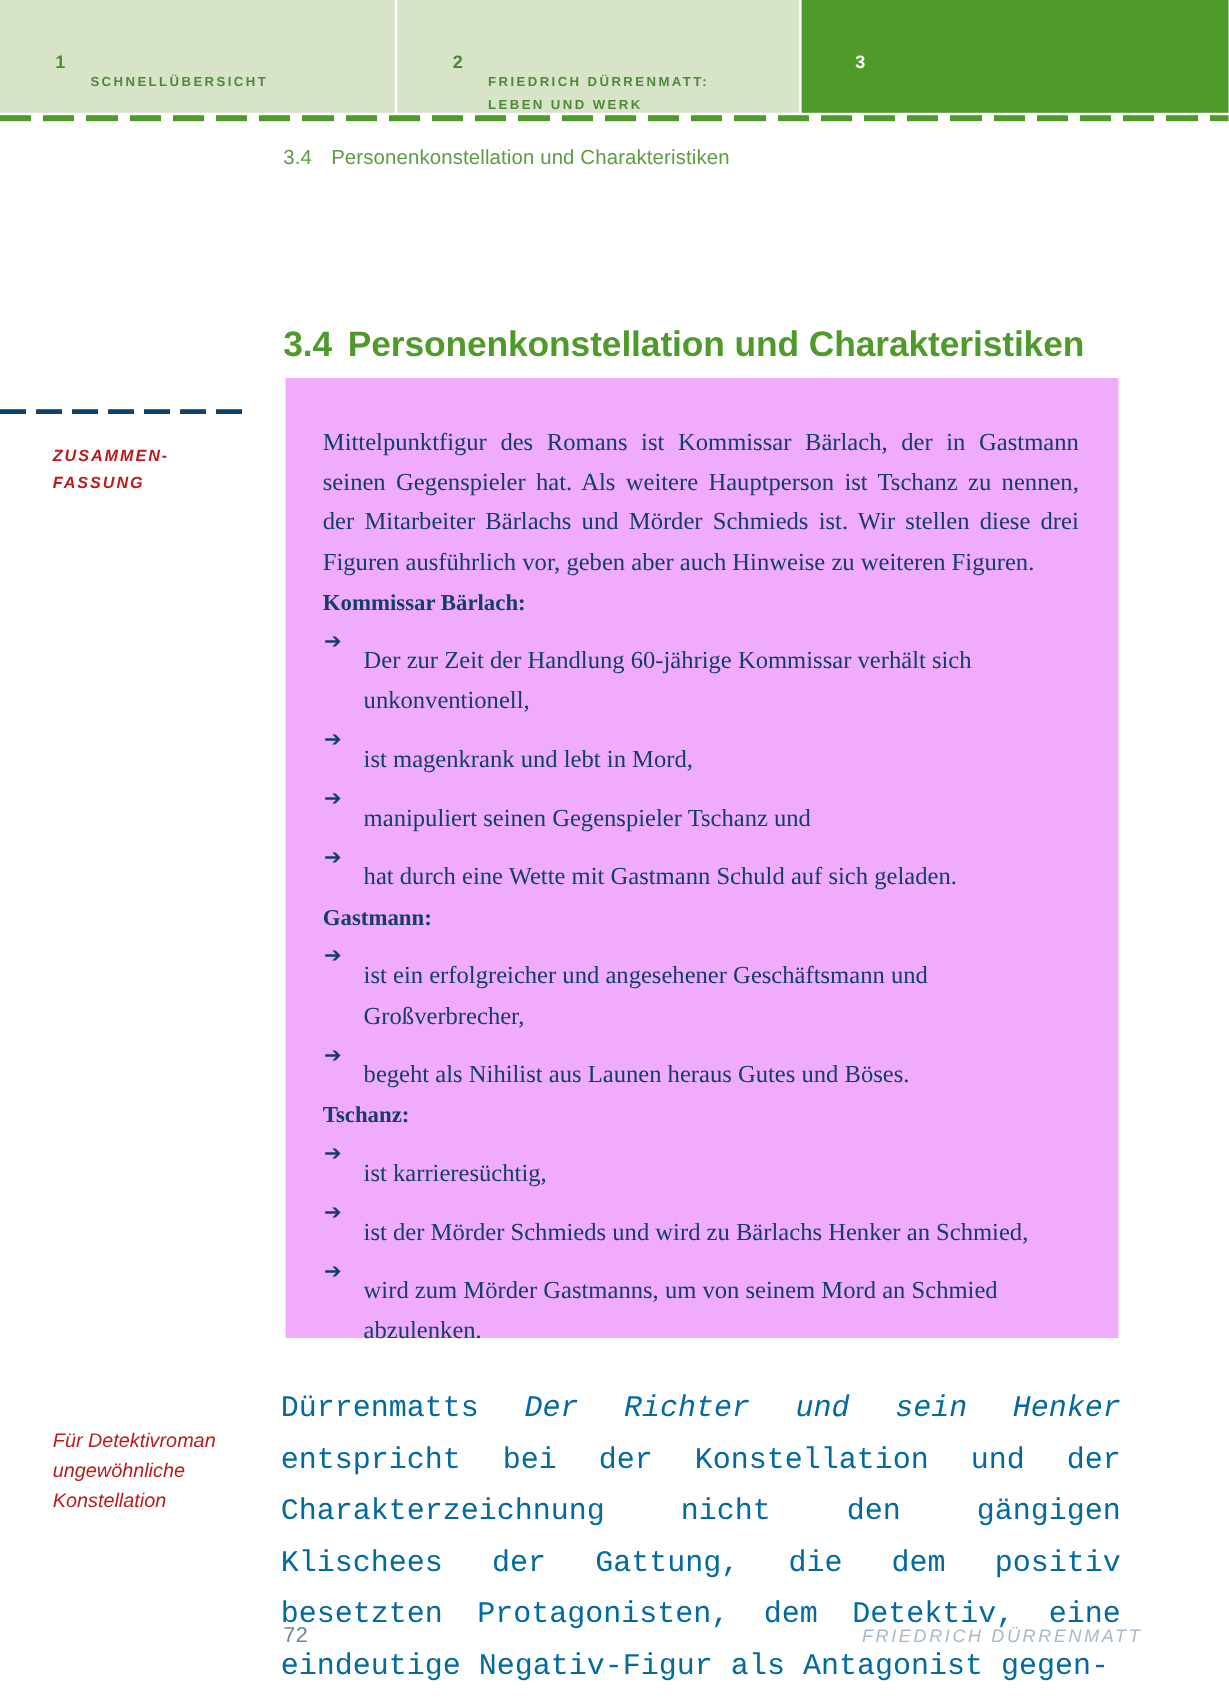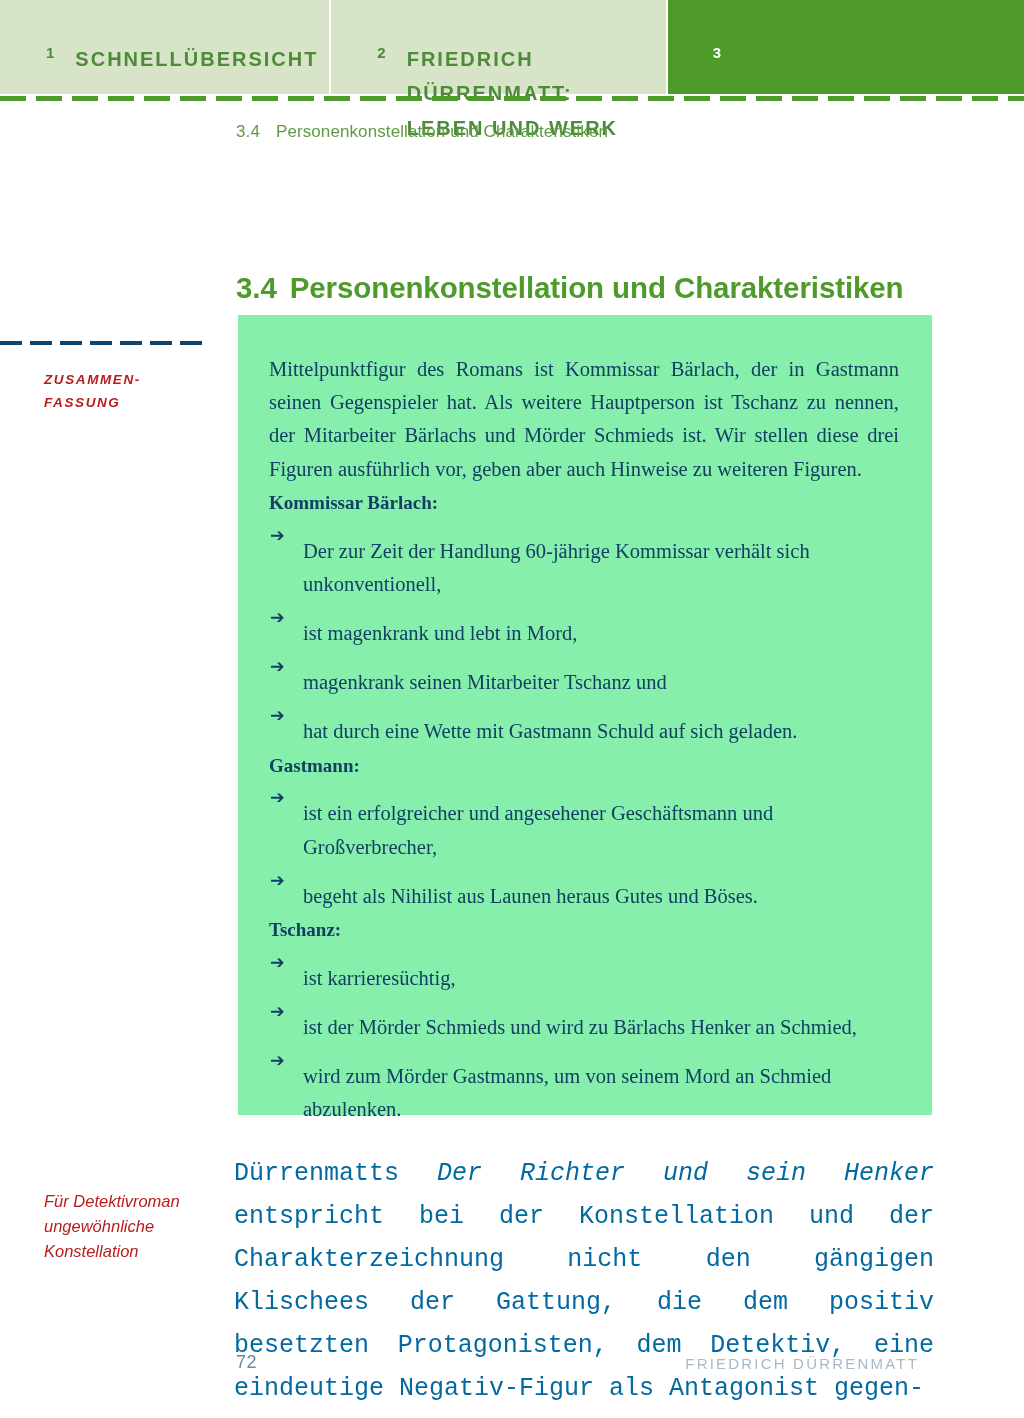--- a/index.html
+++ b/index.html
@@ -46,26 +46,26 @@
     letter-spacing: 1px;
     padding-left: 46px;
     padding-right: 20px;
     align-self: flex-start;
     margin-top: 44px;
   }
   .chapter-tab.tab-2 .tab-num { padding-left: 46px; }
   .chapter-tab.tab-3 .tab-num { padding-left: 45px; padding-right: 18px; }
 
   .tab-label {
-    font-size: 20px;
+    font-size: 11px;
     font-weight: 600;
     letter-spacing: 2.0px;
     line-height: 1.72;
     align-self: flex-start;
-    margin-top: 42px;
+    margin-top: 60px;
   }
   .tab-1 .tab-num, .tab-1 .tab-label,
   .tab-2 .tab-num, .tab-2 .tab-label { color: #4e8b39; }
   .tab-3 .tab-num, .tab-3 .tab-label { color: #ffffff; }
 
   
   .header-rule {
     position: absolute;
     top: 96px;
     left: 0;
@@ -141,21 +141,21 @@
     margin-top: 24px;
   }
 
   
   .summary-box {
     position: absolute;
     top: 315px;
     left: 238px;
     width: 694px;
     height: 800px;
-    background: #86efac;
+    background: #f0abfc;
     box-sizing: border-box;
     padding: 38px 33px 0 31px;
   }
   .summary-box .sb-para,
   .summary-box .sb-subhead,
   .summary-box .sb-item-text {
     font-family: "Liberation Serif", serif;
     color: #123f63;
   }
   .sb-para {
@@ -219,25 +219,26 @@
     position: absolute;
     top: 1352px;
     left: 236px;
     color: #6f8598;
     font-size: 18px;
     letter-spacing: 0.5px;
   }
   .footer-book-title {
     position: absolute;
     top: 1355px;
-    right: 105px;
+    right: 72px;
     color: #aab9c6;
     font-size: 15px;
     letter-spacing: 2.2px;
     white-space: nowrap;
+    font-style: italic;
   }
 </style>
 </head>
 <body>
 
 <div class="page">
 
   <div class="chapter-tabs">
     <div class="chapter-tab tab-1">
       <span class="tab-num">1</span>
@@ -276,21 +277,21 @@
         <li class="sb-item">
           <span class="sb-arrow">➔</span>
           <span class="sb-item-text">Der zur Zeit der Handlung 60-jährige Kommissar verhält sich unkonventionell,</span>
         </li>
         <li class="sb-item">
           <span class="sb-arrow">➔</span>
           <span class="sb-item-text">ist magenkrank und lebt in Mord,</span>
         </li>
         <li class="sb-item">
           <span class="sb-arrow">➔</span>
-          <span class="sb-item-text">magenkrank seinen Mitarbeiter Tschanz und</span>
+          <span class="sb-item-text">manipuliert seinen Gegenspieler Tschanz und</span>
         </li>
         <li class="sb-item">
           <span class="sb-arrow">➔</span>
           <span class="sb-item-text">hat durch eine Wette mit Gastmann Schuld auf sich geladen.</span>
         </li>
       </ul>
     </div>
 
     <div>
       <div class="sb-subhead">Gastmann:</div>

